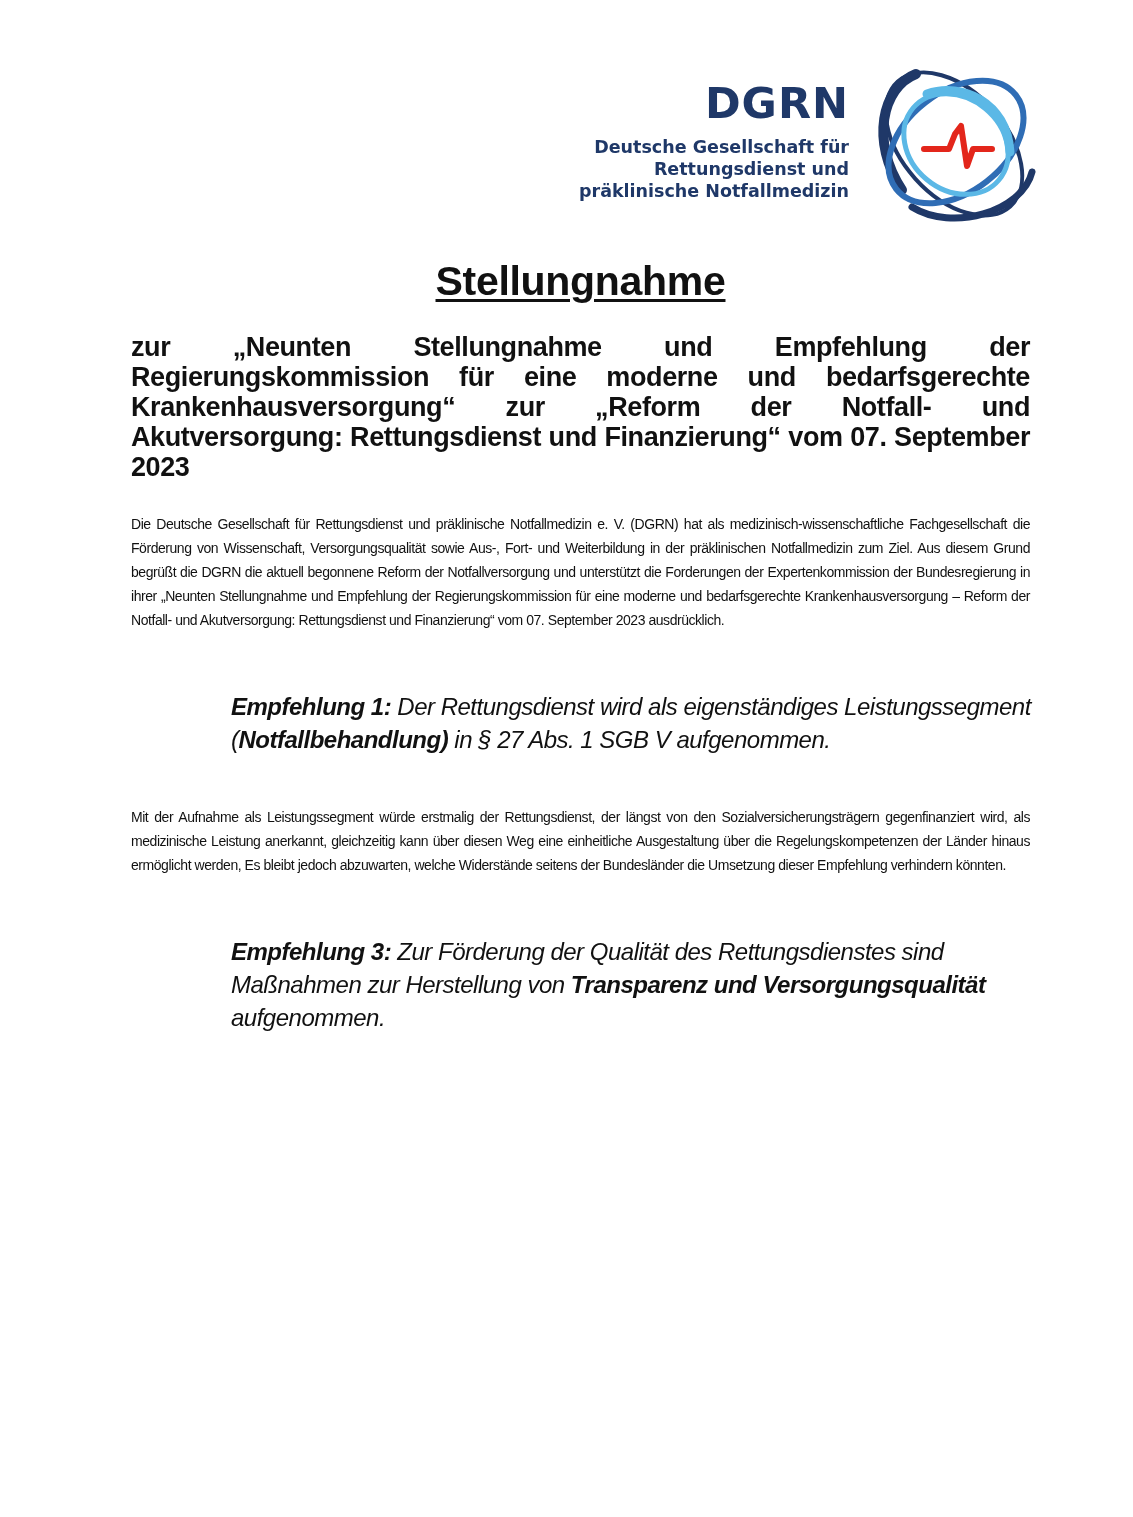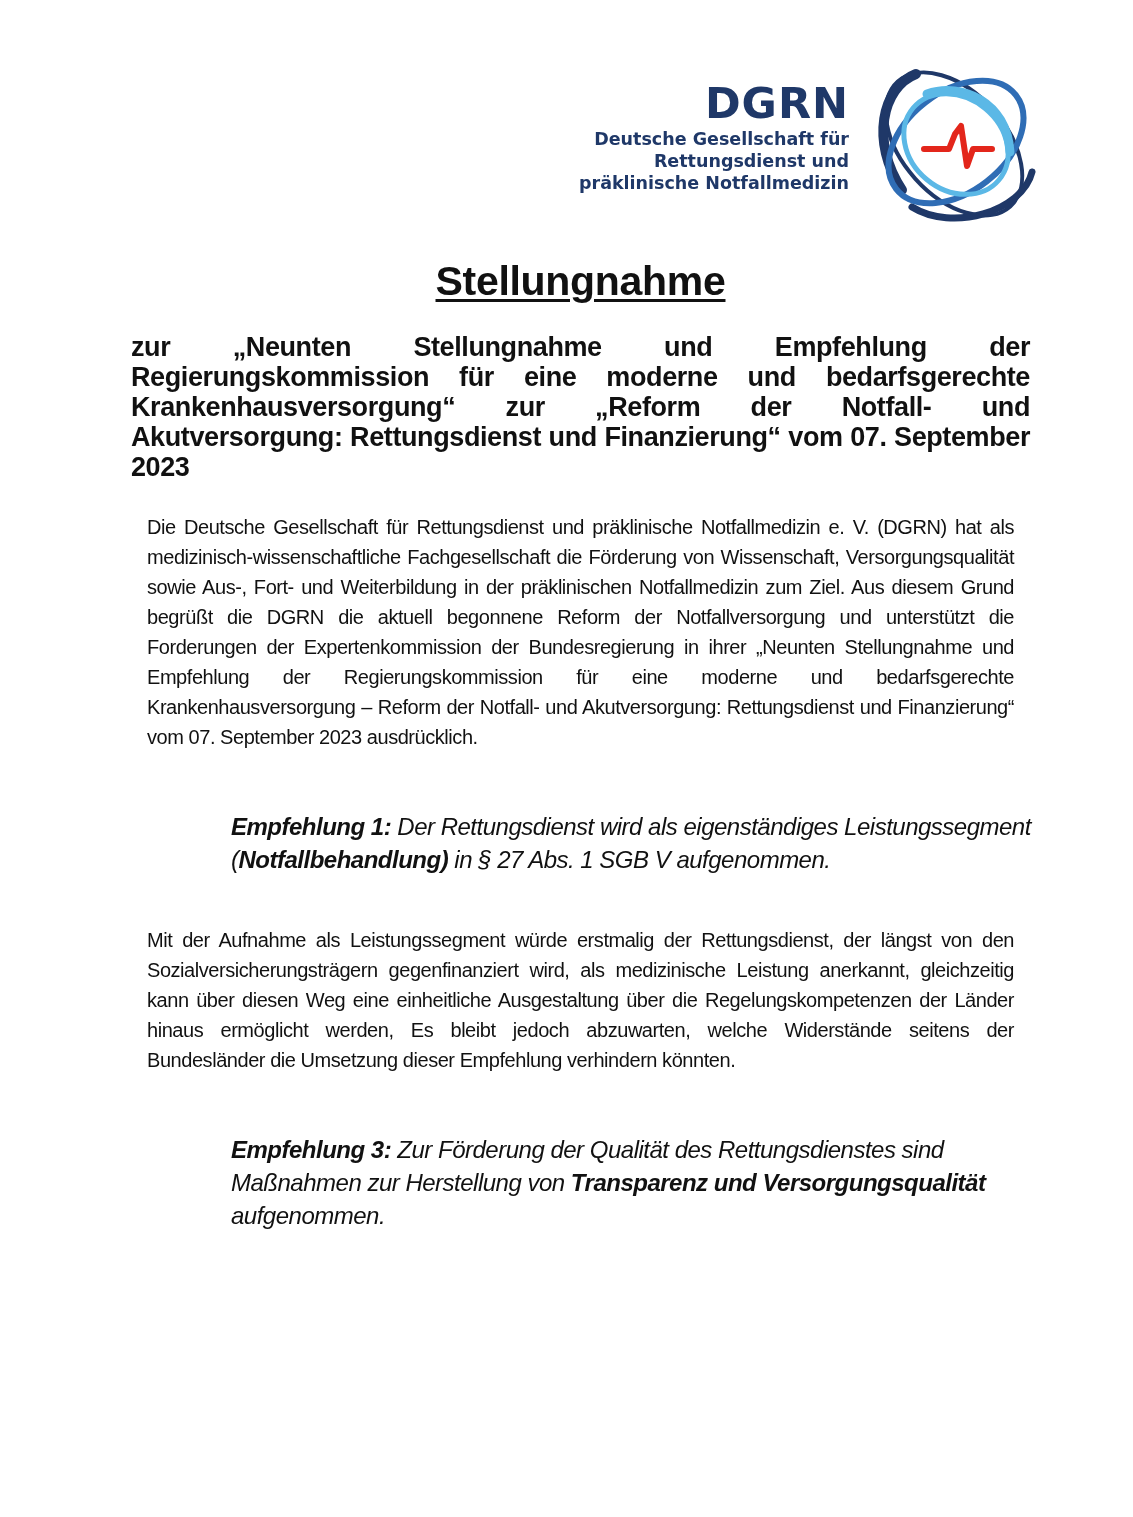--- a/index.html
+++ b/index.html
@@ -38,20 +38,21 @@
       letter-spacing: 1px;
       line-height: 50px;
       color: #1f3868;
     }
     .logo-full {
       font-family: "DejaVu Sans", sans-serif;
       font-size: 17.5px;
       line-height: 22px;
       color: #1f3868;
       font-weight: 600;
+      margin-top: 8px;
       text-align: right;
     }
     .logo-full span { display: block; }
     .logo-mark {
       position: absolute;
       left: 872px;
       top: 62px;
       width: 165px;
       height: 162px;
     }
@@ -76,26 +77,26 @@
     .subtitle {
       margin-top: 28px;
       font-weight: bold;
       font-size: 27px;
       line-height: 30px;
       text-align: justify;
       text-align-last: left;
       letter-spacing: -0.4px;
     }
     .para {
-      font-size: 20px;
-      line-height: 30px;
+      font-size: 14px;
+      line-height: 24px;
       text-align: justify;
       text-align-last: left;
       letter-spacing: -0.45px;
-      margin: 16px;
+      margin: 0;
     }
     .para1 { margin-top: 30px; }
     .para2 { margin-top: 30px; }
     .quote {
       margin-left: 100px;
       font-style: italic;
       font-size: 24px;
       line-height: 33px;
       letter-spacing: -0.5px;
     }

